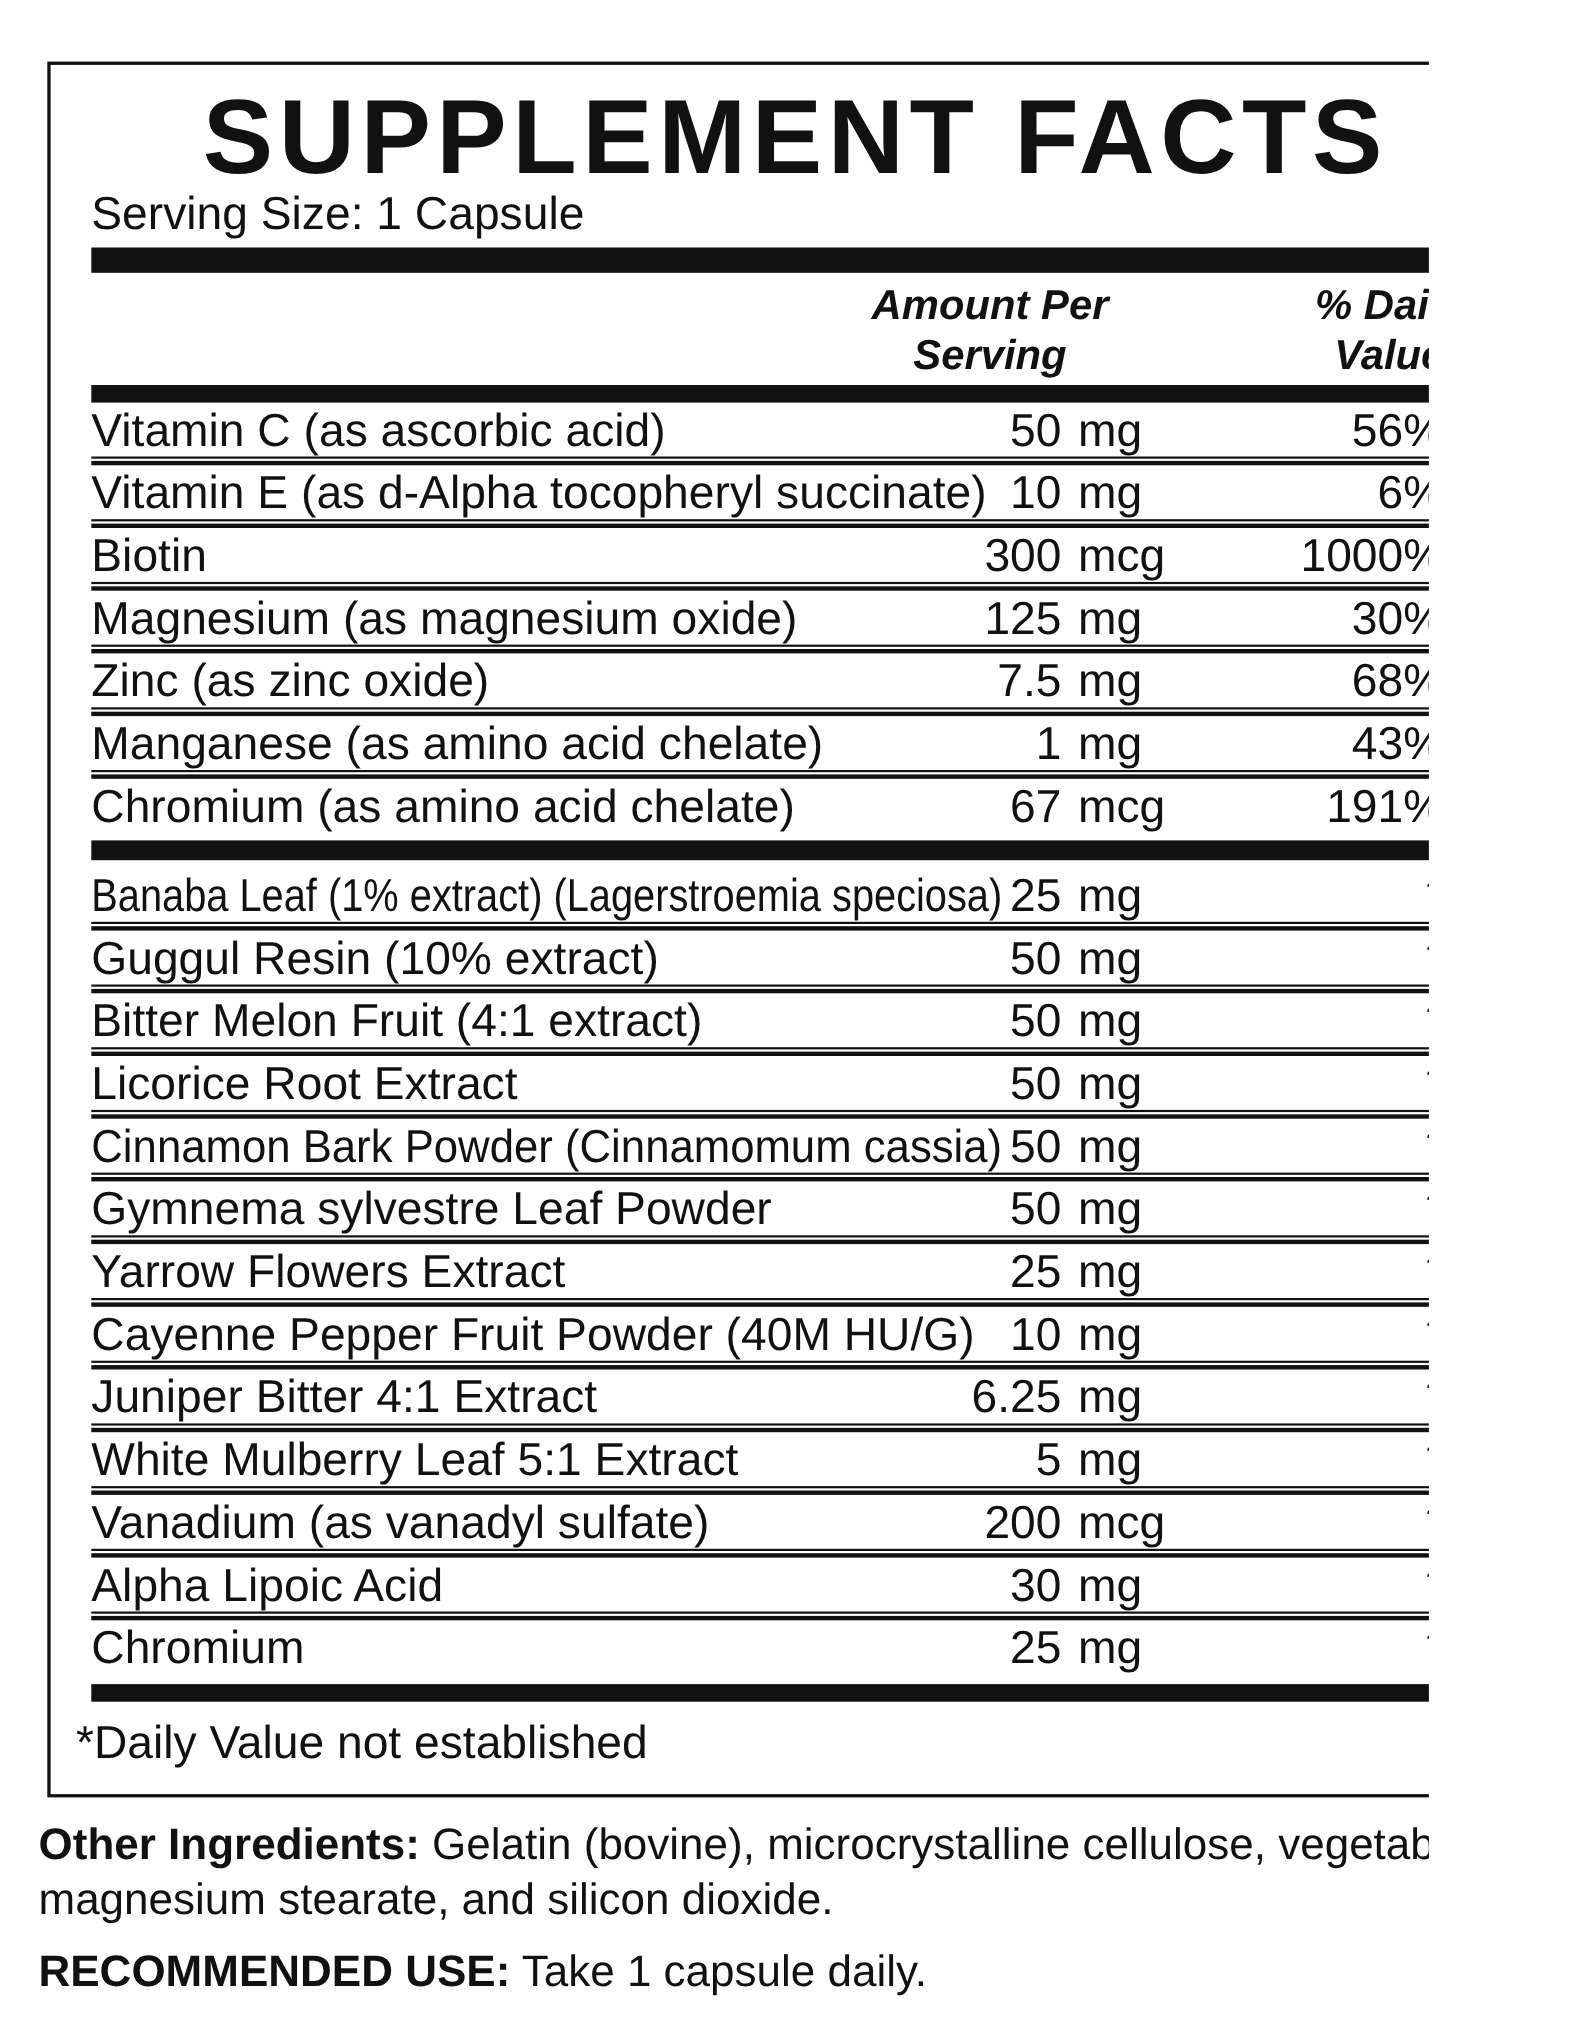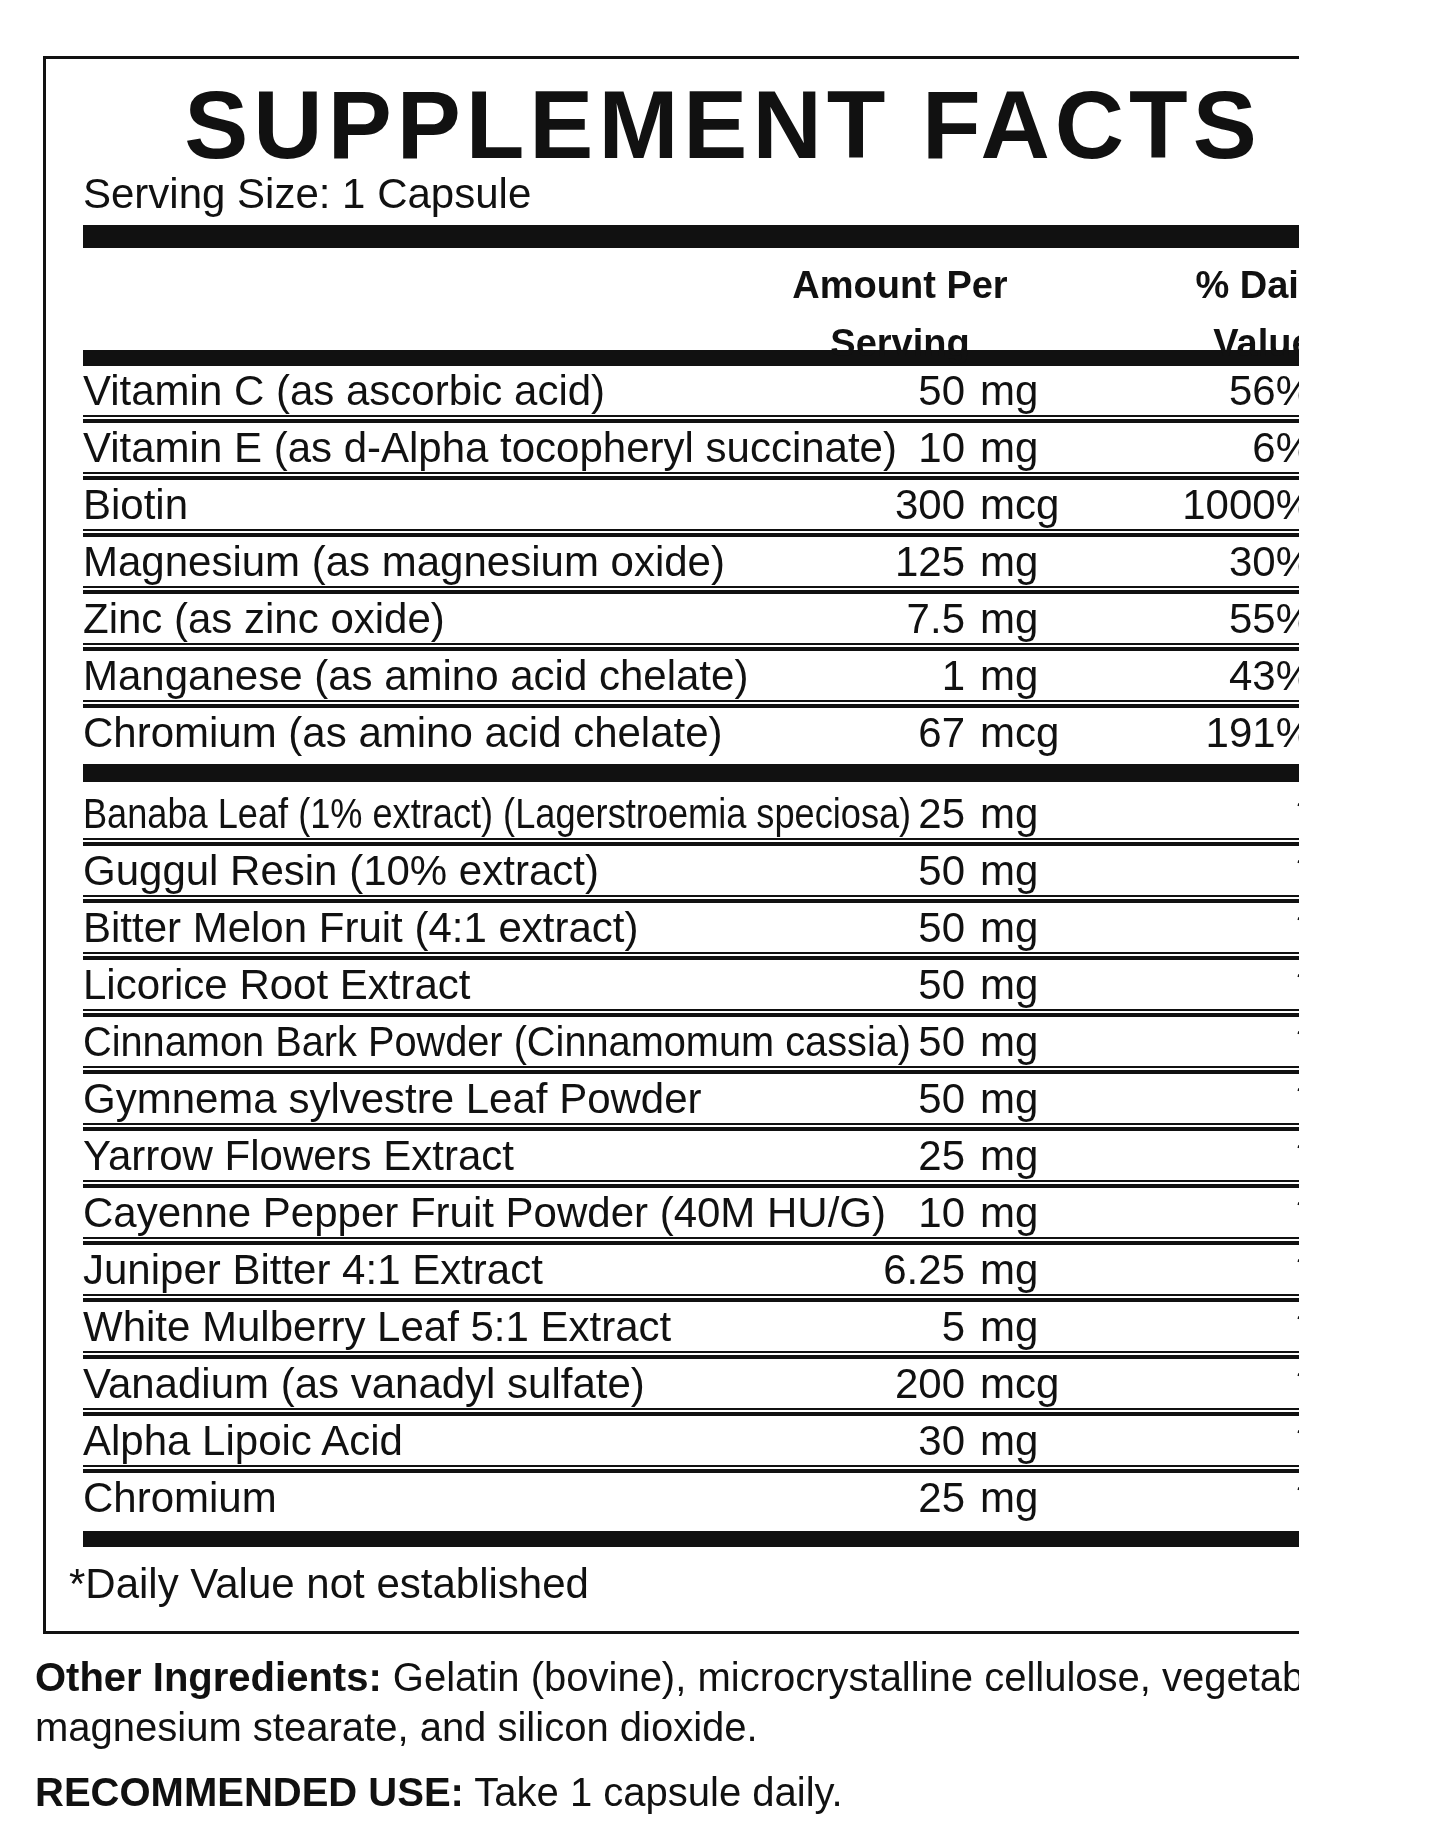--- a/index.html
+++ b/index.html
@@ -6,22 +6,22 @@
   .page{position:relative;width:1299px;height:1847px;background:#fff;overflow:hidden;
         font-family:"Liberation Sans","DejaVu Sans",sans-serif;color:#111;}
   .box{position:absolute;left:43px;top:56px;width:1358px;box-sizing:border-box;
        border:3px solid #111;padding:18px 35px 22px 37px;background:#fff;}
   .title{font-size:96px;font-weight:bold;letter-spacing:5px;line-height:1.0;
          text-align:center;margin:0;white-space:nowrap;}
   .serving{font-size:42px;line-height:46px;margin-top:-2px;}
   .bar{background:#111;}
   .bar1{height:23px;margin-top:8px;}
   .header-row{position:relative;height:98px;margin-top:4px;}
-  .hcell{position:absolute;top:4px;font-weight:bold;font-size:38px;line-height:58px;
-         text-align:center;white-space:pre-line;}
+  .hcell{position:absolute;top:4px;font-weight:bold;font-size:38px;line-height:45px;
+         text-align:center;white-space:pre-line;font-style:italic;}
   .h-amount{left:650px;width:334px;}
   .h-dv{left:1030px;width:300px;}
   .bar2{height:16px;}
   .row{position:relative;height:49px;font-size:42px;line-height:49px;}
   .name{position:absolute;left:0;top:0;max-width:828px;white-space:nowrap;overflow:visible;}
   .fit{display:inline-block;white-space:nowrap;transform-origin:0 60%;}
   .num{position:absolute;left:600px;width:282px;text-align:right;}
   .unit{position:absolute;left:897px;}
   .dv{position:absolute;left:1000px;width:230px;text-align:right;}
   .sep{height:8px;border-top:2px solid #111;border-bottom:4px solid #111;box-sizing:border-box;}
@@ -74,21 +74,21 @@
     <div class="name"><span class="fit">Magnesium (as magnesium oxide)</span></div>
     <span class="num">125</span>
     <span class="unit">mg</span>
     <span class="dv">30%</span>
   </div>
         <div class="sep"></div>
         <div class="row">
     <div class="name"><span class="fit">Zinc (as zinc oxide)</span></div>
     <span class="num">7.5</span>
     <span class="unit">mg</span>
-    <span class="dv">55%</span>
+    <span class="dv">68%</span>
   </div>
         <div class="sep"></div>
         <div class="row">
     <div class="name"><span class="fit">Manganese (as amino acid chelate)</span></div>
     <span class="num">1</span>
     <span class="unit">mg</span>
     <span class="dv">43%</span>
   </div>
         <div class="sep"></div>
         <div class="row">

